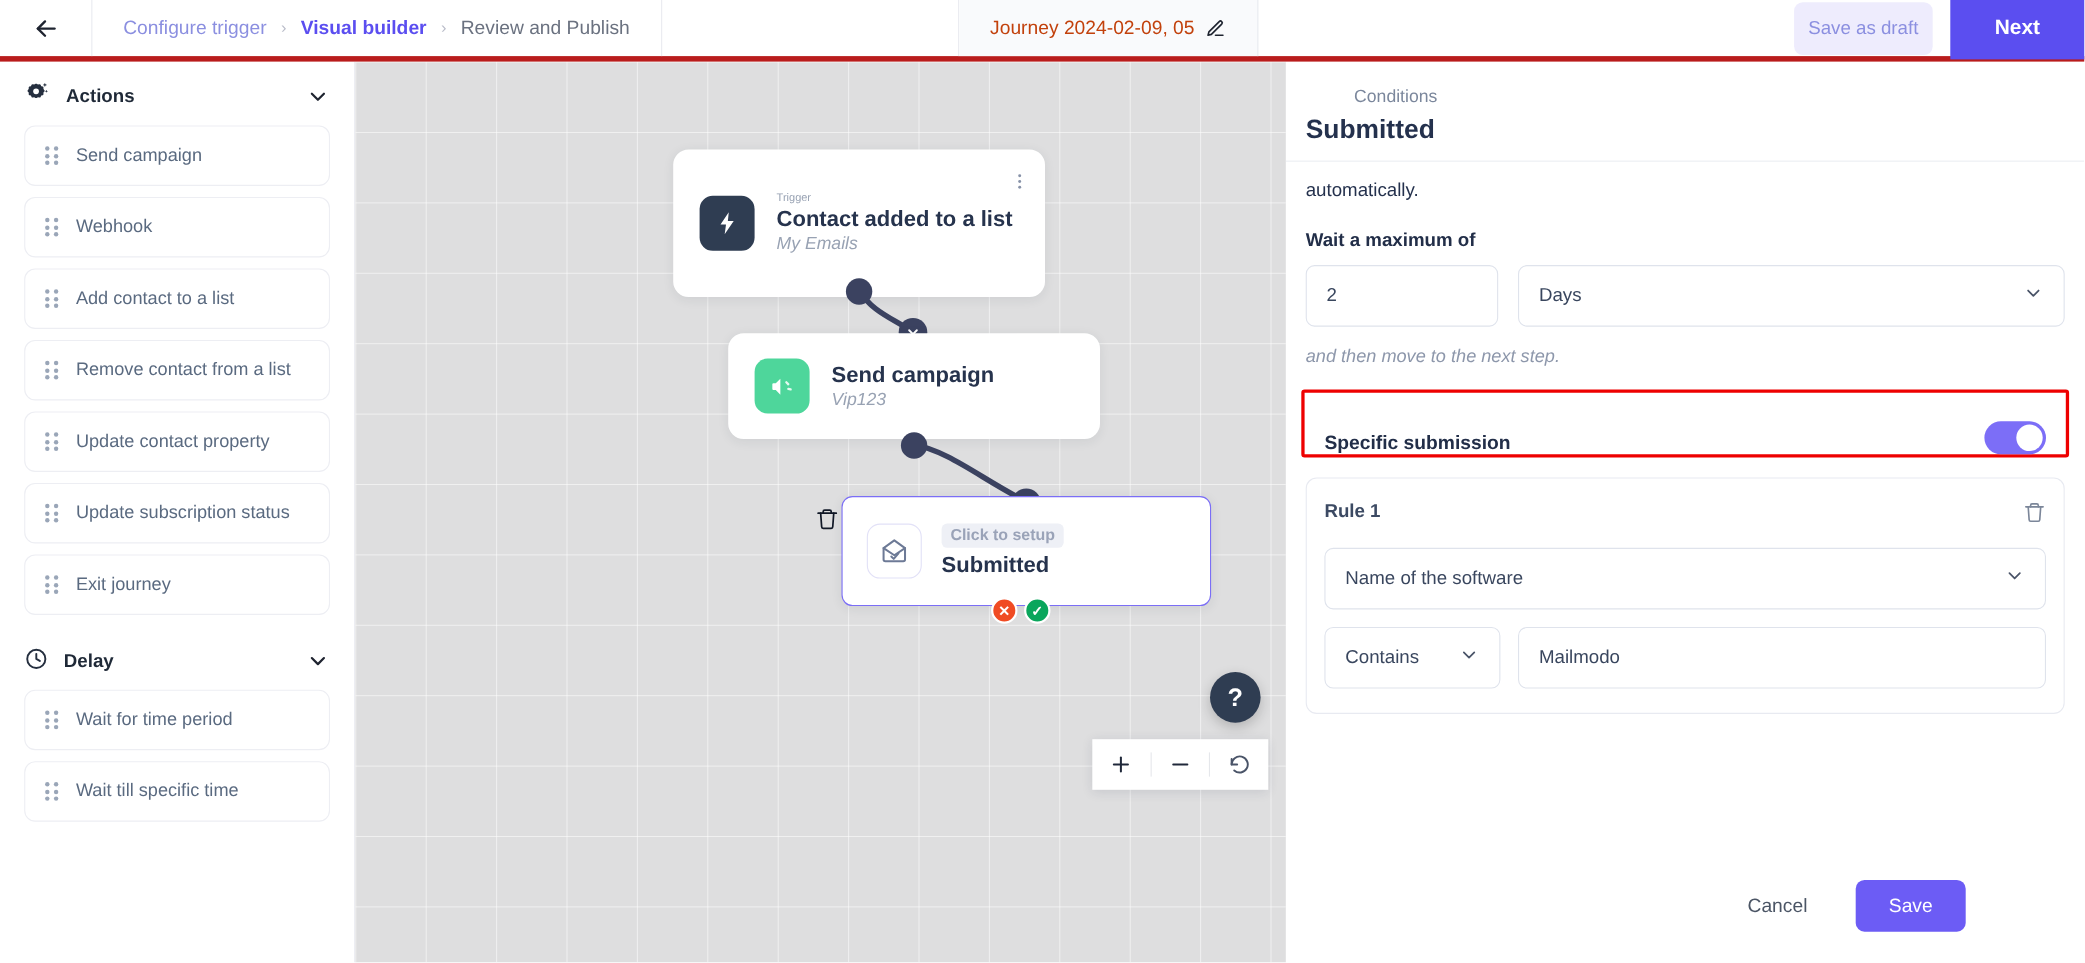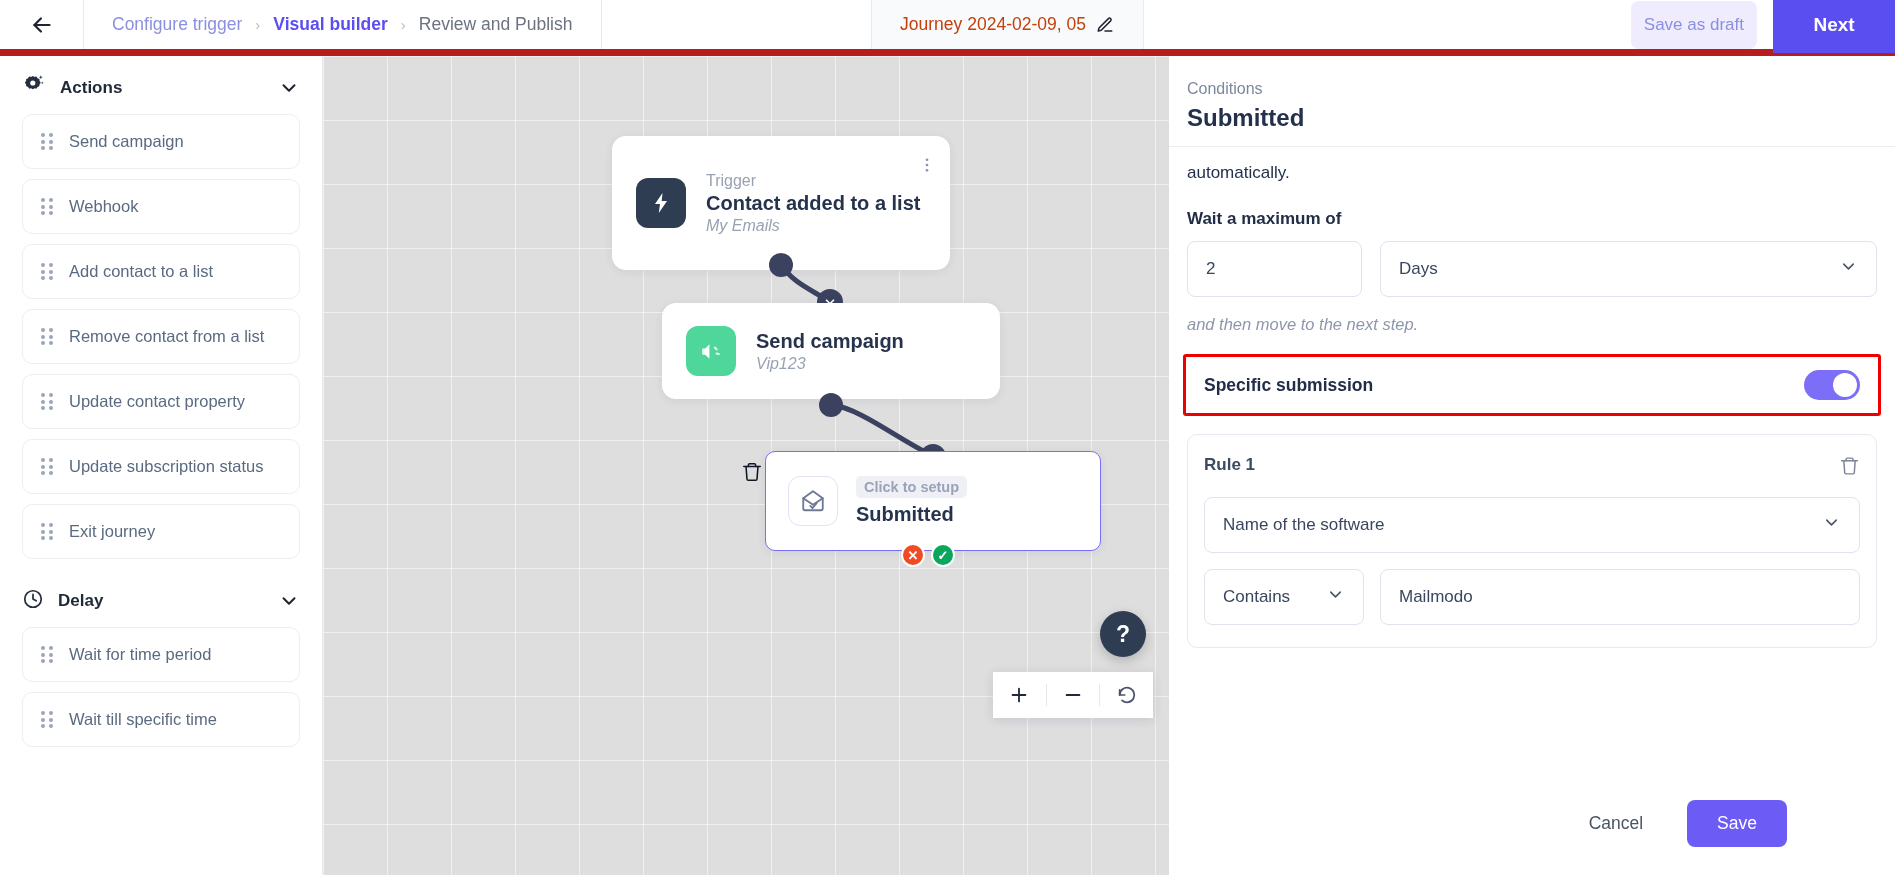--- a/index.html
+++ b/index.html
@@ -9,21 +9,21 @@
     background:#ffffff;
     color:#323b4b;
     -webkit-font-smoothing:antialiased;
   }
   .app { position:relative; width:1895px; height:875px; }
 
   
   .topbar {
     position:absolute; top:0; left:0; width:1895px; height:56px;
     background:#ffffff; display:flex; align-items:stretch;
-    border-bottom:7px solid #b91c1c; z-index:40;
+    border-bottom:5px solid #b91c1c; z-index:40;
   }
   .back-cell {
     width:84px; display:flex; align-items:center; justify-content:center;
     border-right:1px solid #e9eaf0; cursor:pointer;
   }
   .back-cell svg { display:block; }
   .crumbs {
     display:flex; align-items:center; gap:13px; padding:0 28px;
     border-right:1px solid #e9eaf0; min-width:0;
   }
@@ -92,21 +92,21 @@
   .node {
     position:absolute; background:#fff; border-radius:14px;
     box-shadow:0 2px 10px rgba(35,45,70,.08);
     display:flex; align-items:center; gap:20px; padding:0 24px;
   }
   .node .ico {
     width:50px; height:50px; border-radius:12px; flex:0 0 auto;
     display:flex; align-items:center; justify-content:center;
   }
   .node .txt { display:flex; flex-direction:column; gap:2px; }
-  .node .kicker { font-size:16px; color:#98a2b3; }
+  .node .kicker { font-size:10px; color:#98a2b3; }
   .node .name { font-size:20px; font-weight:700; color:#26334d; }
   .node .sub { font-size:16px; color:#98a2b3; font-style:italic; }
 
   #node-trigger { left:289px; top:80px; width:338px; height:134px; }
   #node-trigger .ico { background:#2f3d52; }
   #node-send { left:339px; top:247px; width:338px; height:96px; }
   #node-send .ico { background:#4ed69b; }
   #node-submitted {
     left:442px; top:395px; width:336px; height:100px;
     border:1.5px solid #7b6ef6; border-radius:10px; gap:18px; padding:0 22px;
@@ -159,38 +159,38 @@
     cursor:pointer; height:100%; color:#2d3748;
   }
   .zoom-ctl .divider { flex:0 0 1px; background:#e5e7eb; height:22px; }
 
   
   .panel {
     position:absolute; top:56px; left:1169px; width:726px; height:819px;
     background:#fff; overflow:hidden;
   }
   .panel-head { padding:24px 0 14px 18px; border-bottom:1px solid #eceef3; }
-  .panel-head .sup { font-size:16px; color:#7b879c; margin-bottom:6px; }
+  .panel-head .sup { font-size:16px; color:#7b879c; margin-bottom:6px;margin-left:44px; }
   .panel-head .h { font-size:24px; font-weight:700; color:#24314d; }
   .panel-body { padding:0 18px; position:relative; }
   .faded { font-size:17px; color:#24314d; margin-top:16px; }
   .field-label { font-size:17px; font-weight:700; color:#222e48; margin:26px 0 12px; }
   .row2 { display:flex; gap:18px; }
   .inp {
     height:56px; border:1px solid #dfe3ec; border-radius:8px;
     display:flex; align-items:center; padding:0 18px;
     font-size:17px; color:#39465e; background:#fff;
   }
   .inp.num { flex:0 0 175px; }
   .inp.sel { flex:1; justify-content:space-between; cursor:pointer; }
   .hint { font-size:16.5px; font-style:italic; color:#8d97ab; margin-top:18px; }
 
   .highlight-box {
     margin-top:20px; border:3px solid #ee0000; border-radius:3px;
-    height:62px; display:flex; align-items:center; justify-content:space-between;
+    height:62px; display:flex; align-items:flex-end; justify-content:space-between;
     padding:0 18px; margin-left:-4px; margin-right:-4px;
   }
   .highlight-box .t { font-size:17.5px; font-weight:700; color:#222e48; }
   .toggle {
     width:56px; height:30px; border-radius:15px; background:#7c6ef7;
     position:relative; cursor:pointer; flex:0 0 auto;
   }
   .toggle .knob {
     position:absolute; right:3px; top:3px; width:24px; height:24px;
     border-radius:50%; background:#fff;

